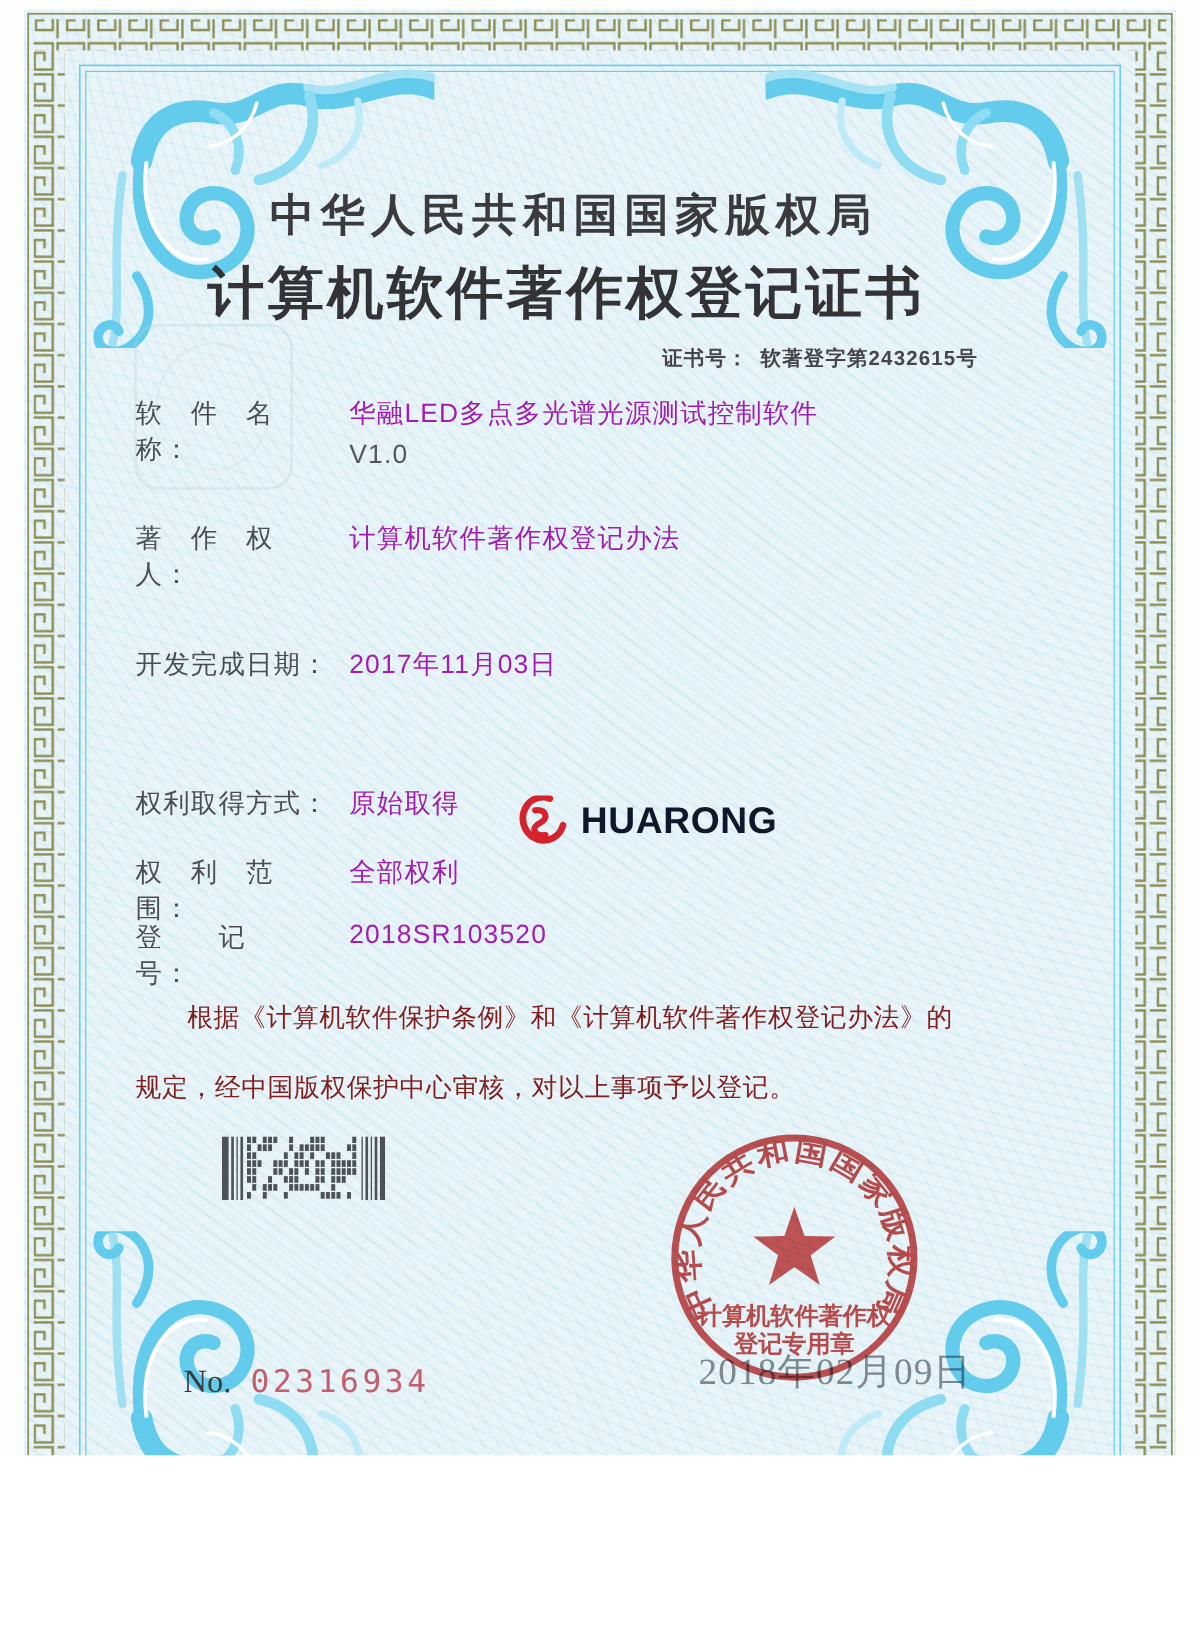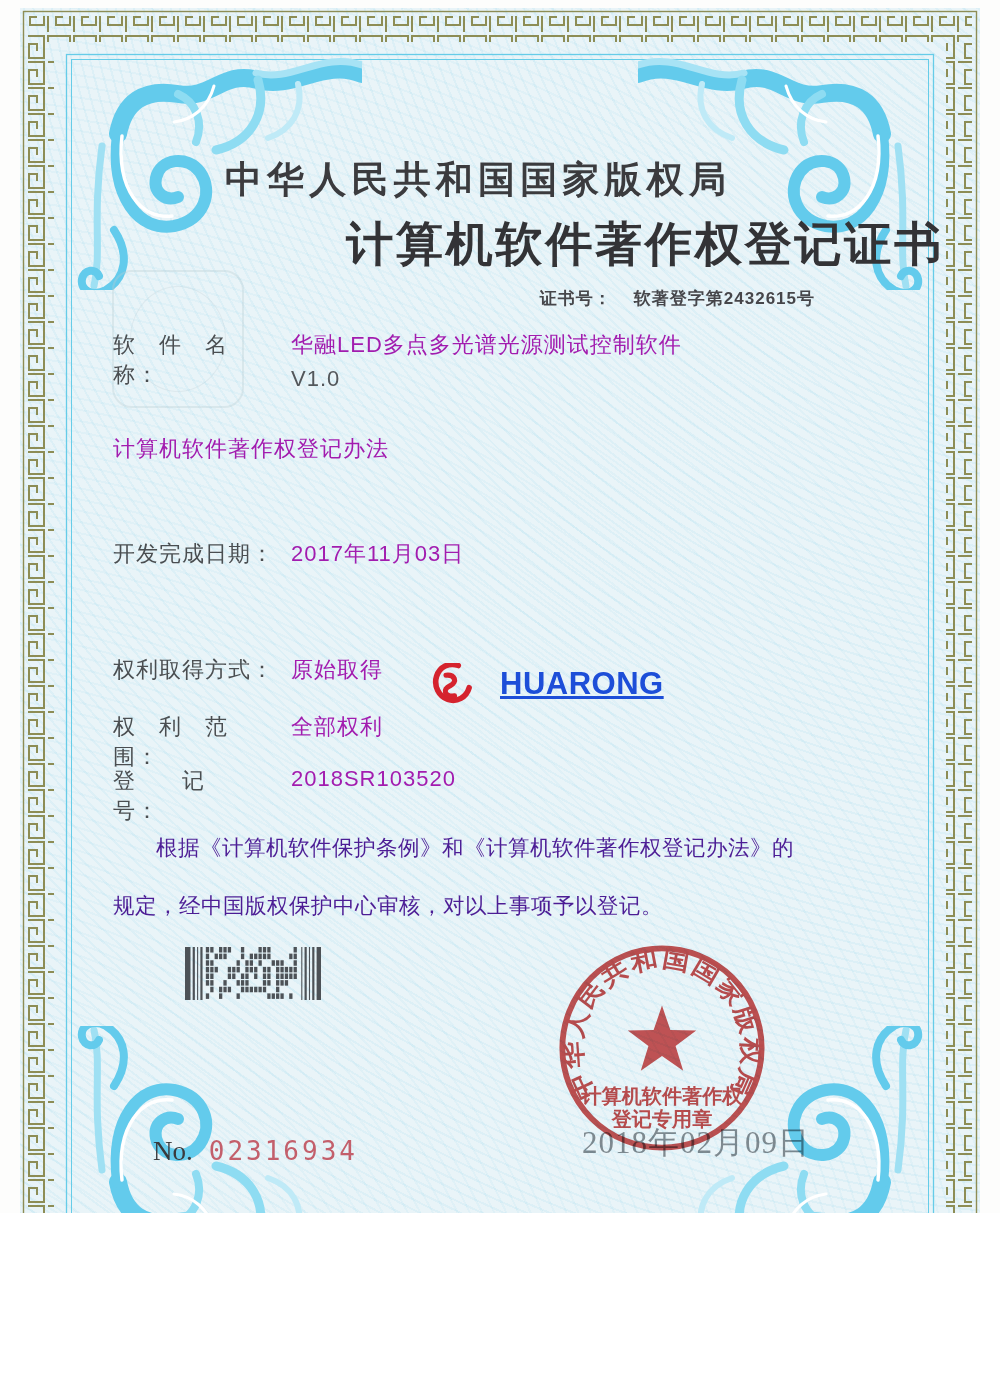--- a/index.html
+++ b/index.html
@@ -23,56 +23,56 @@
 
   .ghost{position:absolute;left:112px;top:270px;width:128px;height:134px;
     border:2px solid rgba(185,205,212,.35);border-radius:20px;}
   .ghost::after{content:"";position:absolute;left:16px;top:14px;right:16px;bottom:14px;
     border:1px solid rgba(185,205,212,.28);border-radius:50%;}
 
   
   .authority{position:absolute;left:0;right:44px;top:155px;text-align:center;
     font-family:"DejaVu Serif","Liberation Serif",serif;font-weight:bold;
     font-size:37px;letter-spacing:.14em;color:#3b3b3e;}
-  .cert-title{position:absolute;left:0;right:56px;top:213px;text-align:right;
+  .cert-title{position:absolute;left:0;right:56px;top:213px;text-align:center;
     font-family:"DejaVu Serif","Liberation Serif",serif;font-weight:bold;
     font-size:47px;letter-spacing:.06em;color:#333336;}
   .cert-no{position:absolute;right:185px;top:287px;font-size:17px;font-weight:bold;
     color:#46464a;letter-spacing:1px;}
-  .cert-no .v{margin-left:22px;}
+  .cert-no .v{margin-left:10px;}
 
   
   .row{position:absolute;left:113px;display:flex;font-size:22px;color:#4d5154;
     letter-spacing:1px;font-weight:500;}
   .row .lbl{width:178px;flex:0 0 auto;color:#4a4e51;}
   .row .val{color:#a21caf;}
   .val2{position:absolute;left:291px;font-size:22px;color:#53575b;letter-spacing:1px;}
 
   
-  .statement{position:absolute;left:113px;width:782px;font-size:21.5px;color:#4c1d95;letter-spacing:.5px;}
+  .statement{position:absolute;left:113px;width:782px;font-size:21.5px;color:#7f1d1d;letter-spacing:.5px;}
   .statement .l1{text-indent:2em;}
   .statement .l2{margin-top:29px;}
 
   
   .barcode{position:absolute;left:185px;top:947px;width:136px;height:53px;}
 
   
   .serial{position:absolute;left:153px;top:1136px;font-family:"Liberation Serif",serif;
     font-size:27px;color:#3a3a3c;}
   .serial .num{margin-left:16px;color:#c35f6b;letter-spacing:3px;font-family:"DejaVu Sans Mono",monospace;font-size:26px;margin-top:34px;}
 
   
   .seal{position:absolute;left:556px;top:942px;width:212px;height:212px;
     mix-blend-mode:multiply;opacity:.92;}
   .seal-date{position:absolute;left:582px;top:1122px;font-size:31px;color:#8b9094;
     letter-spacing:1px;mix-blend-mode:multiply;font-family:"Liberation Serif",serif;}
 
   
   .logo{position:absolute;left:429px;top:663px;display:flex;align-items:center;}
-  .logo .txt{margin-left:23px;font-size:31px;font-weight:bold;letter-spacing:.5px;color:#1d4ed8;text-decoration:underline;}
+  .logo .txt{margin-left:7px;font-size:31px;font-weight:bold;letter-spacing:.5px;color:#0f172a;}
 </style>
 </head>
 <body>
 
 <div class="page">
   <div class="cert">
 
     <svg class="border-svg" width="960" height="1300">
       <defs>
         <pattern id="mh" width="26" height="26" patternUnits="userSpaceOnUse">
@@ -157,20 +157,21 @@
     <span>证书号：</span><span class="v">软著登字第2432615号</span>
   </div>
 
   <div class="row" style="top:330px">
     <span class="lbl">软　件　名　称：</span>
     <span class="val">华融LED多点多光谱光源测试控制软件</span>
   </div>
   <div class="val2" style="top:366px">V1.0</div>
 
   <div class="row" style="top:434px">
+    <span class="lbl">著　作　权　人：</span>
     <span class="val">计算机软件著作权登记办法</span>
   </div>
   <div class="row" style="top:539px">
     <span class="lbl">开发完成日期：</span>
     <span class="val">2017年11月03日</span>
   </div>
   <div class="row" style="top:655px">
     <span class="lbl">权利取得方式：</span>
     <span class="val">原始取得</span>
   </div>

